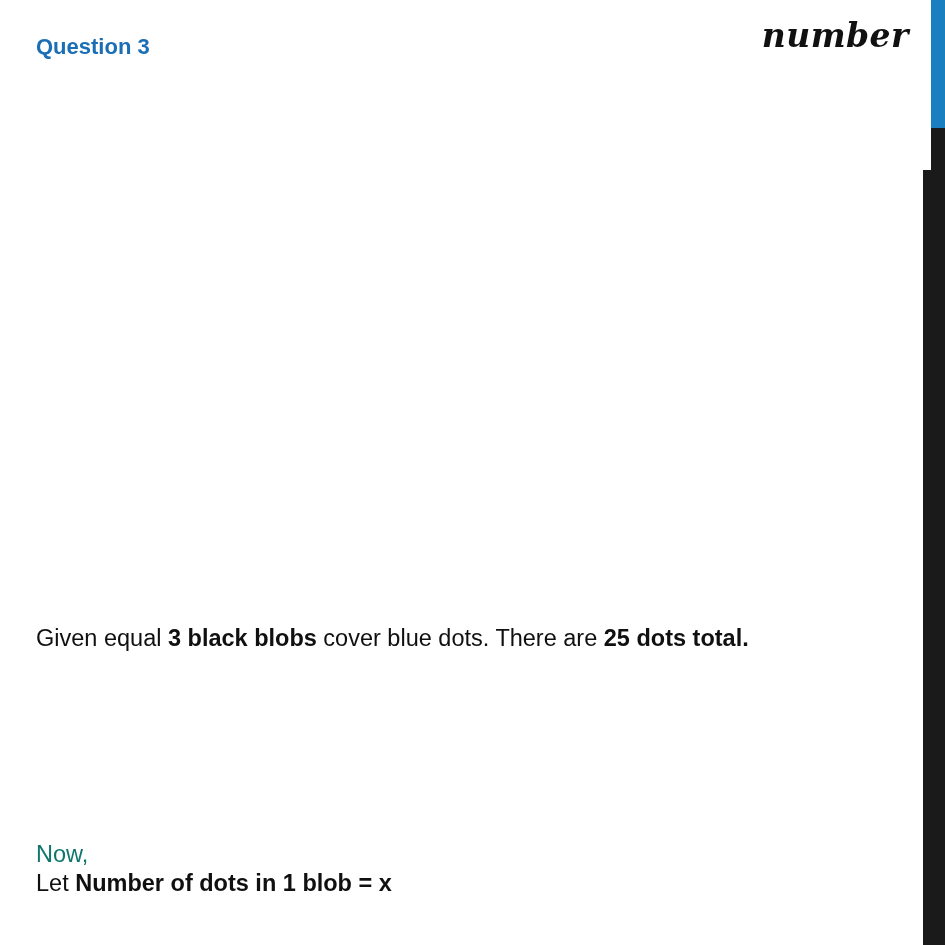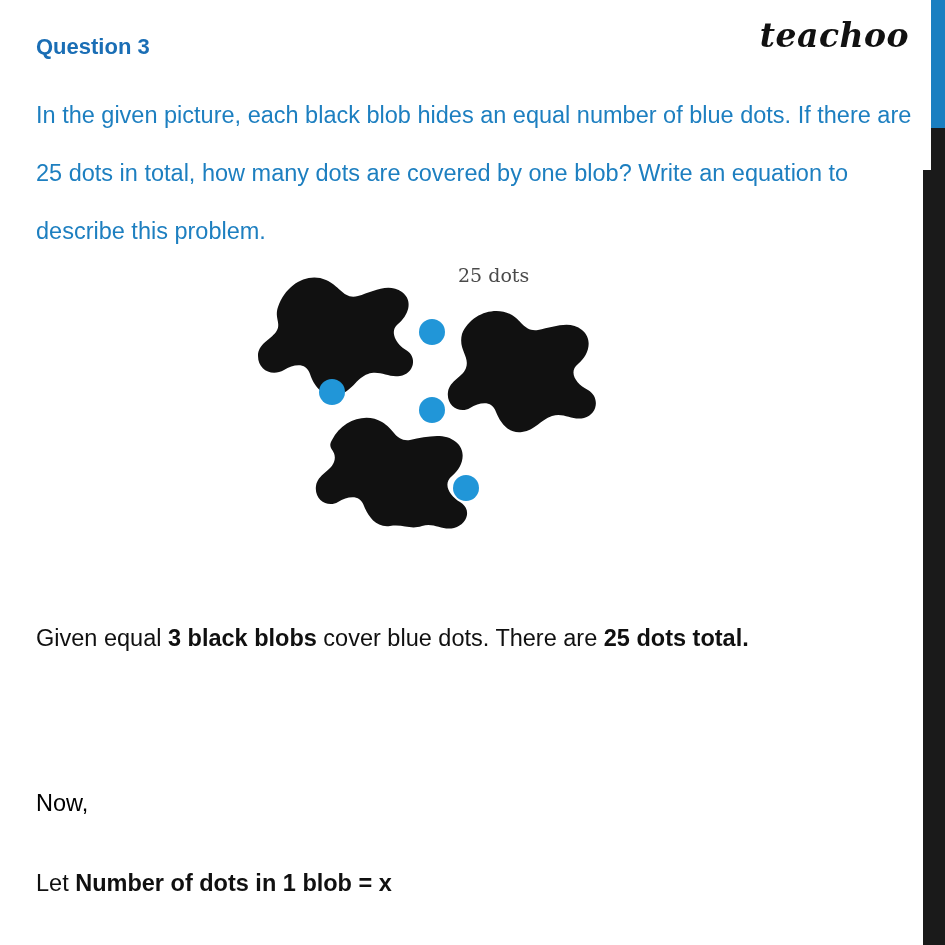--- a/index.html
+++ b/index.html
@@ -112,64 +112,47 @@
   }
   .answer-block .line {
     white-space: nowrap;
   }
   .answer-block b { font-weight: bold; text-align: center; }
   .answer-block i { font-style: italic; }
 
   .now-line {
     position: absolute;
     left: 36px;
-    top: 790px;
+    top: 841px;
     font-size: 23.5px;
-    color: #000000;
+    color: #0f766e;
   }
   .let-line {
     position: absolute;
     left: 36px;
     top: 870px;
     font-size: 23.5px;
     color: #101010;
     text-align: right;
   }
 </style>
 </head>
 <body>
 
 <div class="page">
 
   <div class="edge-bar-blue"></div>
   <div class="edge-bar-dark"></div>
   <div class="edge-bar-dark2"></div>
 
-  <div class="logo">teachoo</div>
+  <div class="logo">number</div>
 
   <div class="qtitle">Question 3</div>
 
-  <div class="qbody">In the given picture, each black blob hides an equal number of blue dots. If there are 25 dots in total, how many dots are covered by one blob? Write an equation to describe this problem.</div>
 
-  <div class="figure">
-    <div class="caption">25 dots</div>
-    <svg width="400" height="290" viewBox="0 0 400 290">
-
-      <path fill="#111111" d="M30 55 C38 32 60 20 78 28 C92 34 96 48 110 44 C124 40 140 30 154 40 C166 49 160 64 150 72 C141 79 148 92 158 98 C170 105 166 122 152 124 C140 126 132 118 120 122 C108 126 104 140 90 143 C75 146 66 134 62 122 C58 110 46 112 36 118 C24 125 10 118 10 104 C10 92 22 88 28 80 C34 72 26 66 30 55 Z"></path>
-
-      <path fill="#111111" d="M214 82 C222 62 246 54 262 62 C274 68 276 80 290 78 C306 75 322 68 334 78 C346 88 340 104 330 112 C320 120 328 132 340 138 C352 145 350 162 336 166 C324 169 316 160 304 164 C292 168 288 178 274 180 C260 182 252 170 248 160 C244 148 232 150 222 156 C212 162 198 154 200 140 C202 128 214 126 218 116 C222 104 210 98 214 82 Z"></path>
-
-      <path fill="#111111" d="M84 188 C94 168 118 160 134 170 C146 177 148 190 162 188 C178 185 196 180 208 190 C220 200 214 216 204 224 C194 232 202 244 212 250 C224 257 220 272 206 276 C194 279 186 270 174 274 C162 278 156 272 142 274 C128 276 120 264 116 254 C112 242 100 244 90 250 C80 256 66 248 68 234 C70 222 82 220 86 210 C90 198 78 198 84 188 Z"></path>
-
-      <circle cx="184" cy="80" r="13" fill="#2196d8"></circle>
-      <circle cx="84" cy="140" r="13" fill="#2196d8"></circle>
-      <circle cx="184" cy="158" r="13" fill="#2196d8"></circle>
-      <circle cx="218" cy="236" r="13" fill="#2196d8"></circle>
-    </svg>
-  </div>
 
   <div class="answer-block">
     <div class="line">
       <span>Given equal </span><b>3 black blobs</b><span> cover blue dots. There are </span><b>25 dots total.</b>
     </div>
   </div>
 
   <div class="now-line">Now,</div>
 
   <div class="let-line">

